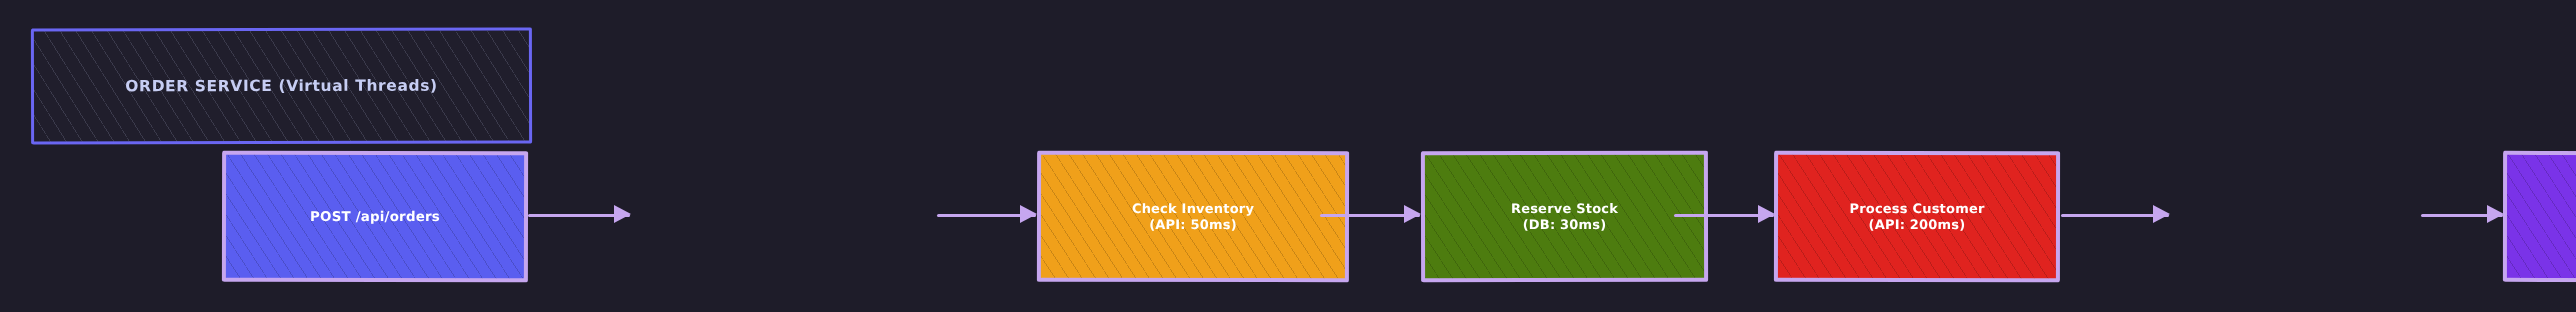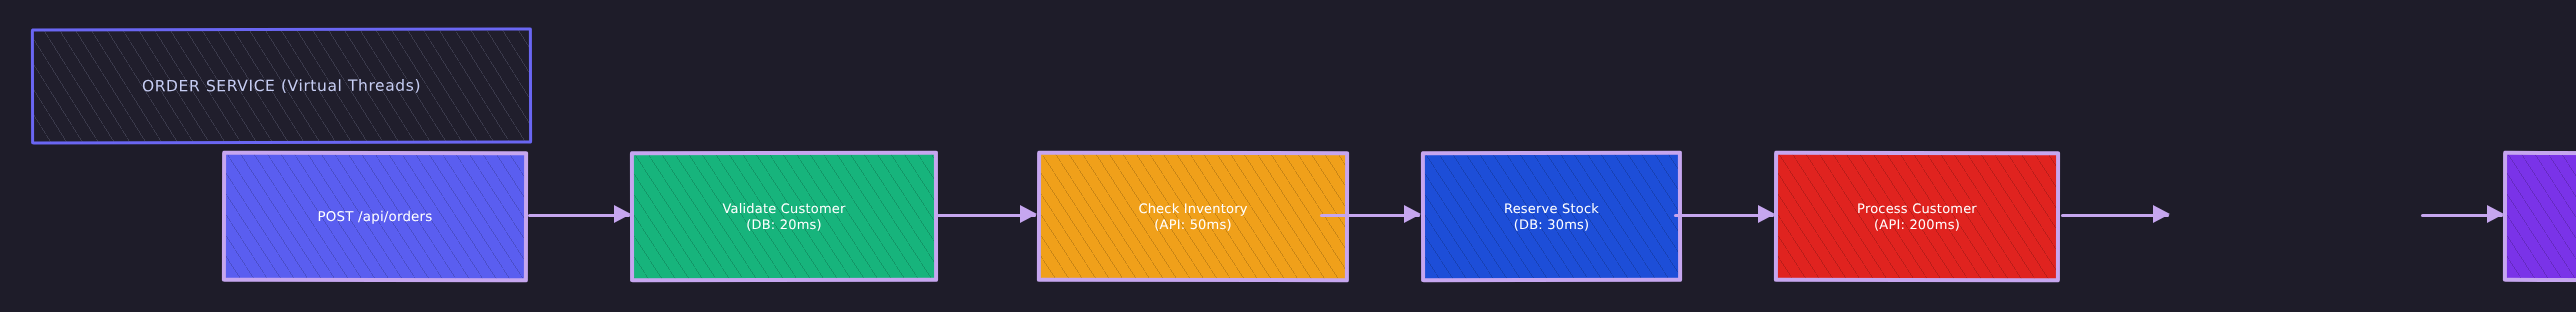--- a/index.html
+++ b/index.html
@@ -32,21 +32,21 @@
     border-style: solid;
     border-radius: 1.5px 2.1px 1.5px 2.6px / 2.6px 1.5px 2.1px 1.5px;
   }
   .node .label {
     position: relative;
     z-index: 3;
     line-height: 1.18;
     letter-spacing: 0.2px;
     white-space: pre-line;
     font-family: "DejaVu Sans", sans-serif;
-    font-weight: 400;
+    font-weight: 700;
   }
   
   .node::before {
     content: "";
     position: absolute;
     left: 0; top: 0; right: 0; bottom: 0;
     z-index: 1;
     pointer-events: none;
     border-radius: inherit;
   }
@@ -102,21 +102,21 @@
       57deg,
       rgba(0,0,0,0.17) 0px,
       rgba(0,0,0,0.17) 0.8px,
       rgba(0,0,0,0) 0.8px,
       rgba(0,0,0,0) 11.3px);
   }
 
   #node-post      { left: 222px;  width: 306px;  background:#5a5ef0; transform: rotate(0.1deg); }
   #node-validate  { left: 630px; width: 308px;  background:#17b47c; transform: rotate(-0.08deg); }
   #node-inventory { left: 1037px; width: 312px;  background:#f0a01a; transform: rotate(0.09deg); }
-  #node-reserve   { left: 1421px; width: 261px;  background:#1d4ed8; transform: rotate(-0.1deg); }
+  #node-reserve   { left: 1421px; width: 287px;  background:#4d7c0f; transform: rotate(-0.1deg); }
   #node-payment   { left: 1774px; width: 286px;  background:#e0231f; transform: rotate(0.07deg); }
   #node-create    { left: 2169px; width: 252px;  background:#17b47c; transform: rotate(-0.09deg); }
   #node-email     { left: 2503px; width: 241px;  background:#7a33e8; transform: rotate(0.08deg); }
 
   #node-post .label { font-size: 13.4px; }
 
   
   .connector {
     position: absolute;
     top: 213px;
@@ -166,24 +166,20 @@
 <div id="canvas">
 
   <div class="node" id="container-node">
     <span class="label">ORDER SERVICE (Virtual Threads)</span>
   </div>
 
   <div class="node step" id="node-post">
     <span class="label">POST /api/orders</span>
   </div>
 
-  <div class="node step" id="node-validate">
-    <span class="label">Validate Customer
-(DB: 20ms)</span>
-  </div>
 
   <div class="node step" id="node-inventory">
     <span class="label">Check Inventory
 (API: 50ms)</span>
   </div>
 
   <div class="node step" id="node-reserve">
     <span class="label">Reserve Stock
 (DB: 30ms)</span>
   </div>

